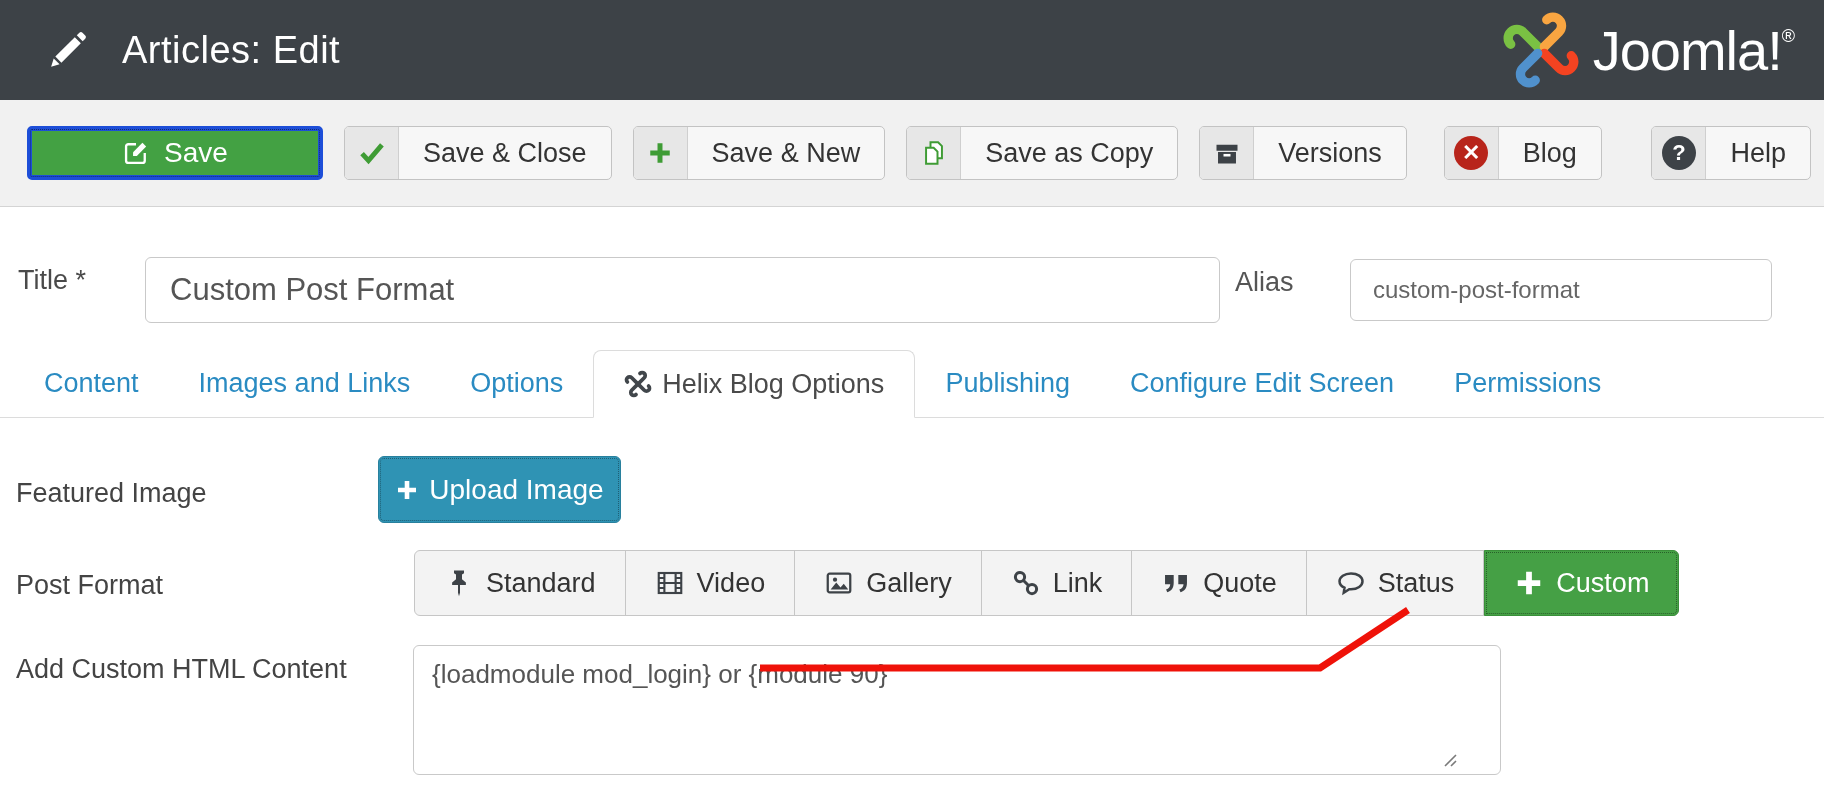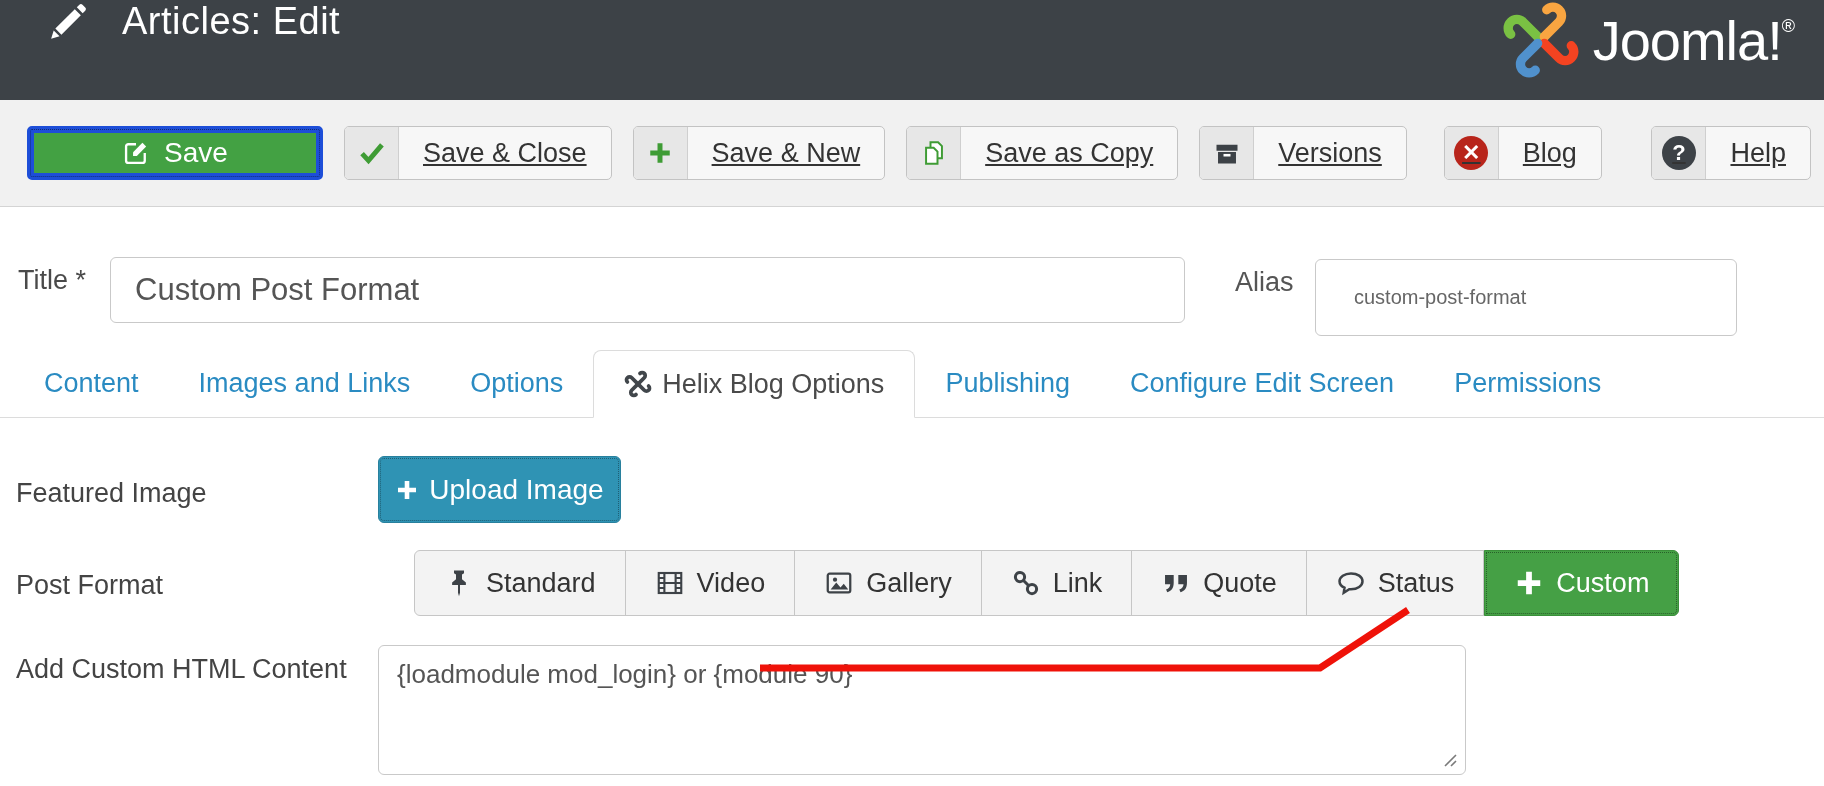--- a/index.html
+++ b/index.html
@@ -1,52 +1,52 @@
 <!DOCTYPE html>
 <html><head>
 <meta charset="utf-8">
 <style>
   * { margin:0; padding:0; box-sizing:border-box; }
   html,body { background:#fff; }
   body { font-family:"Liberation Sans","DejaVu Sans",sans-serif; }
   .screen { position:relative; width:1824px; height:786px; overflow:hidden; background:#fff; }
 
   
-  .hdr { height:100px; background:#3d4247; display:flex; align-items:flex-start; padding:0 30px 0 46px; }
+  .hdr { height:100px; background:#3d4247; display:flex; align-items:center; padding:0 30px 0 46px; }
   .hdr .pencil { width:44px; height:44px; flex:0 0 auto; }
   .hdr h1 { color:#fff; font-size:38px; font-weight:400; margin-left:32px; letter-spacing:.5px; }
   .logo { margin-left:auto; display:flex; align-items:center; }
   .logo svg { width:80px; height:80px; }
   .logo .logotxt { color:#fff; font-size:56px; margin-left:12px; letter-spacing:-1px; }
   .logo sup { font-size:18px; vertical-align:28px; }
 
   
   .toolbar { height:107px; background:#f1f1f1; border-bottom:1px solid #d4d4d4;
              display:flex; align-items:center; gap:21px; padding:0 13px 0 27px; }
   .tb-btn { display:flex; height:54px; border:1px solid #c3c3c3; border-radius:5px;
-            background:#f7f7f7; cursor:pointer; overflow:hidden; font-size:27px; color:#333;text-decoration:underline; }
+            background:#f7f7f7; cursor:pointer; overflow:hidden; font-size:27px; color:#333; }
   .tb-btn .ic { width:54px; display:flex; align-items:center; justify-content:center;
                 background:#e7e7e7; border-right:1px solid #cfcfcf; }
   .tb-btn .lb { display:flex; align-items:center; padding:0 24px; white-space:nowrap; }
-  .tb-save { width:296px; height:54px; background:#43a143; border:7px solid #1d4ed8; border-radius:5px;
+  .tb-save { width:296px; height:54px; background:#43a143; border:5px solid #1d4ed8; border-radius:5px;
              color:#fff; font-size:28px; display:flex; align-items:center; justify-content:center; gap:14px;
              outline:1px dotted rgba(0,0,0,.45); outline-offset:-4px; cursor:pointer; }
   .tb-help { margin-left:auto; }
   .circle-ic { width:34px; height:34px; border-radius:50%; color:#fff; font-size:22px; font-weight:bold;
                display:flex; align-items:center; justify-content:center; }
   .circle-red { background:#b8251b; }
   .circle-dark { background:#3d4247; }
 
   
   .main { position:relative; height:579px; background:#fff; }
   .flabel { position:absolute; font-size:27px; color:#4a4a4a; white-space:nowrap; }
   .inp { position:absolute; border:1px solid #c9c9c9; border-radius:6px; background:#fff;
-         color:#555; font-family:inherit; }
+         color:#555; font-family:inherit;margin-left:35px; }
   #title-input { left:110px; top:50px; width:1075px; height:66px; font-size:31px; padding:0 24px; }
-  #alias-input { left:1315px; top:52px; width:422px; height:77px; font-size:20px; color:#666; padding:0 38px; }
+  #alias-input { left:1315px; top:52px; width:422px; height:62px; font-size:24px; color:#666; padding:0 22px; }
 
   
   .tabs { position:absolute; left:0; right:0; top:143px; height:68px; display:flex;
           align-items:stretch; padding-left:14px; border-bottom:1px solid #dcdcdc; }
   .tab { display:flex; align-items:center; gap:10px; padding:0 30px; font-size:27px;
          color:#2a8bc2; cursor:pointer; white-space:nowrap; }
   .tab.active { background:#fff; border:1px solid #dcdcdc; border-bottom:1px solid #fff;
                 margin-bottom:-1px; border-radius:8px 8px 0 0; color:#4a4a4a; }
   .tab.active svg { width:28px; height:28px; }
 

